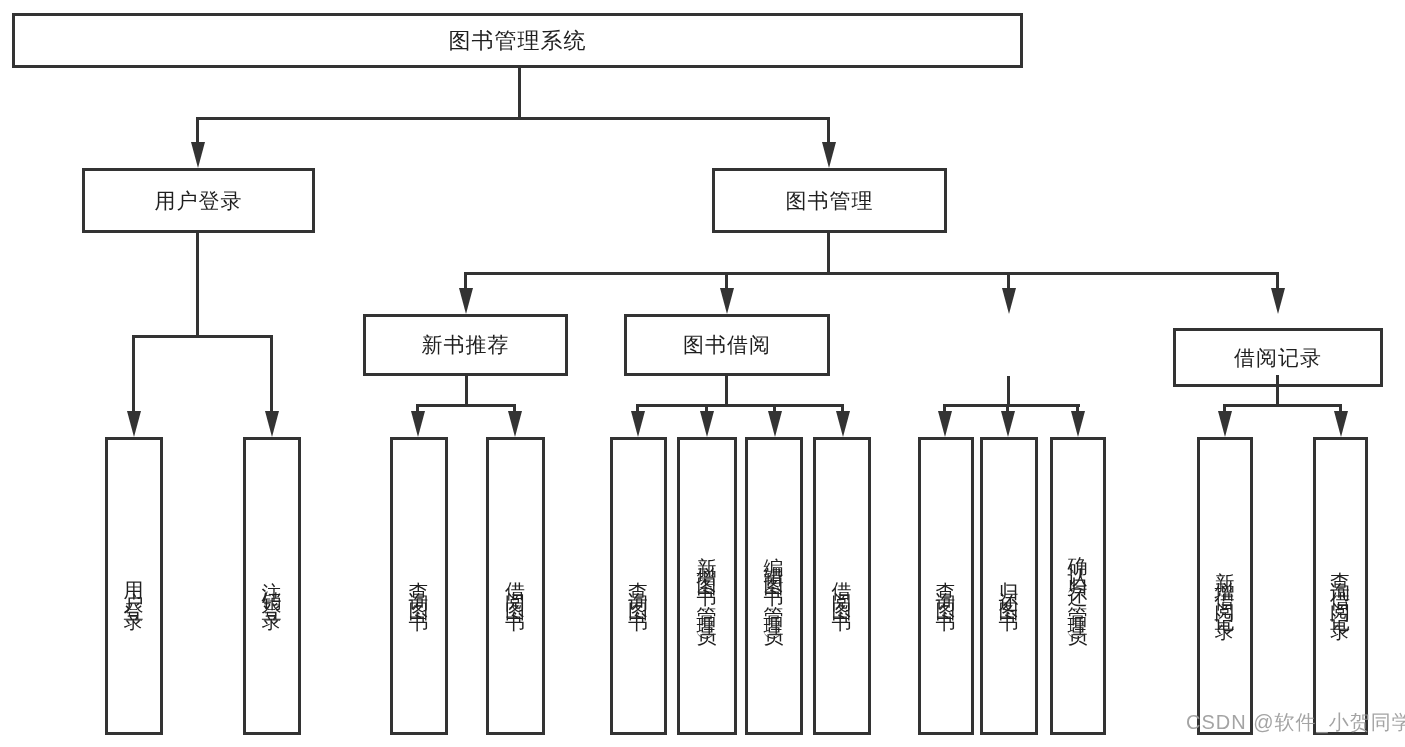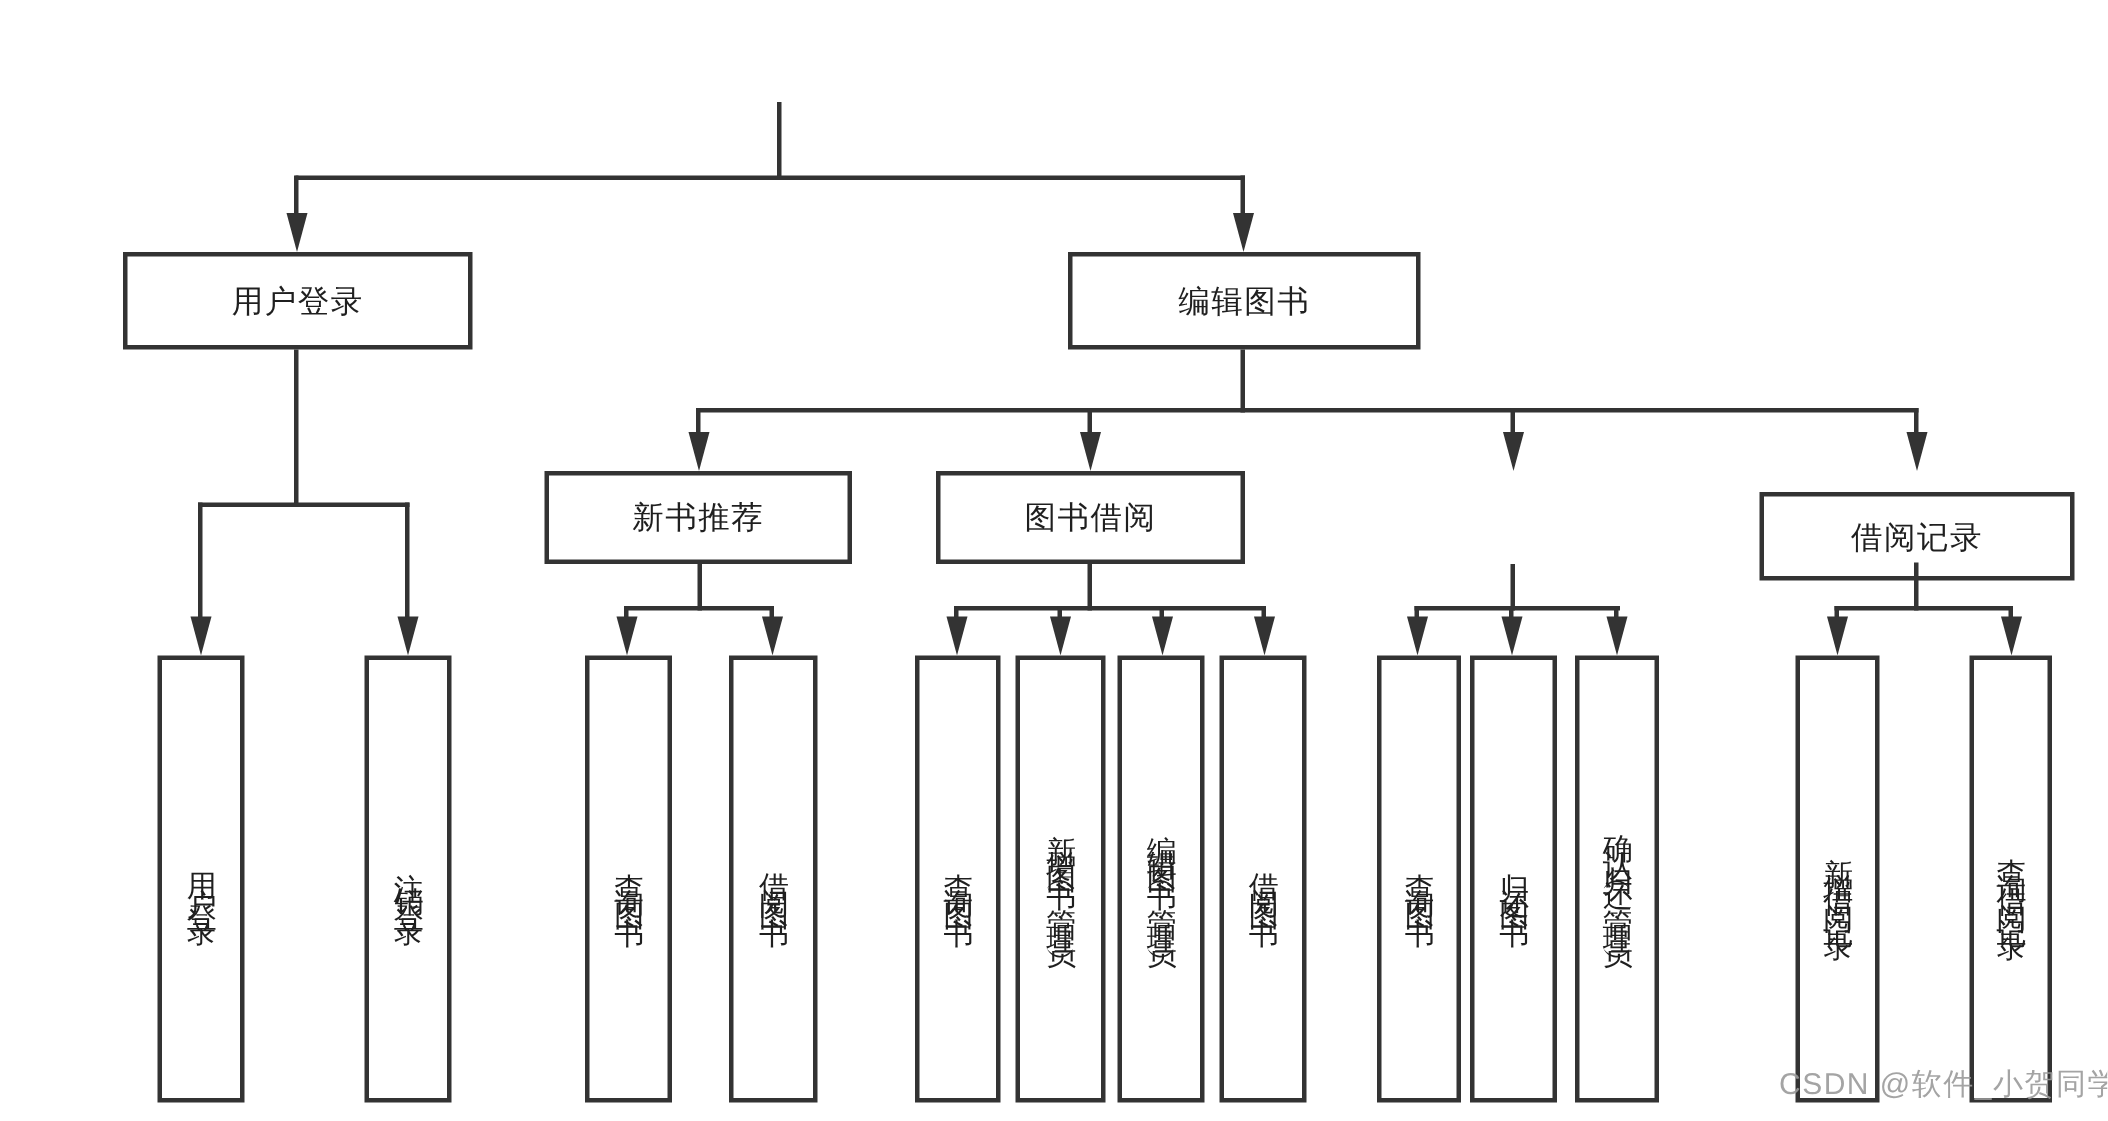--- a/index.html
+++ b/index.html
@@ -50,30 +50,31 @@
     z-index:9;
     opacity:0.9;
     white-space:nowrap;
   }
 </style>
 </head>
 <body>
 
 <div id="stage">
 
+  <div class="hbox root" style="left:12px;top:13px;width:1011px;height:55px;">图书管理系统</div>
 
   <div class="ln" style="left:518px;top:68px;width:3px;height:50px;"></div>
   <div class="ln" style="left:197px;top:117px;width:633px;height:3px;"></div>
   <div class="ln" style="left:196px;top:117px;width:3px;height:28px;"></div>
   <div class="ah" style="left:191px;top:142px;"></div>
   <div class="ln" style="left:827px;top:117px;width:3px;height:28px;"></div>
   <div class="ah" style="left:822px;top:142px;"></div>
 
   <div class="hbox" style="left:82px;top:168px;width:233px;height:65px;">用户登录</div>
-  <div class="hbox" style="left:712px;top:168px;width:235px;height:65px;">编辑图书</div>
+  <div class="hbox" style="left:712px;top:168px;width:235px;height:65px;">图书管理</div>
 
   <div class="ln" style="left:196px;top:233px;width:3px;height:105px;"></div>
   <div class="ln" style="left:132px;top:335px;width:141px;height:3px;"></div>
   <div class="ln" style="left:132px;top:335px;width:3px;height:80px;"></div>
   <div class="ah" style="left:127px;top:411px;"></div>
   <div class="ln" style="left:270px;top:335px;width:3px;height:80px;"></div>
   <div class="ah" style="left:265px;top:411px;"></div>
 
   <div class="ln" style="left:827px;top:233px;width:3px;height:42px;"></div>
   <div class="ln" style="left:465px;top:272px;width:814px;height:3px;"></div>

